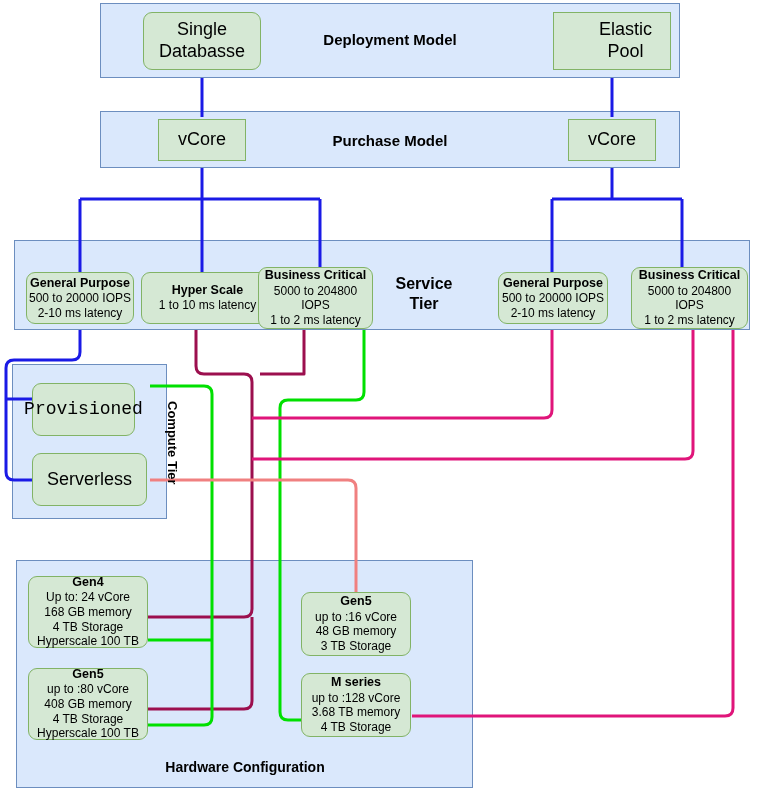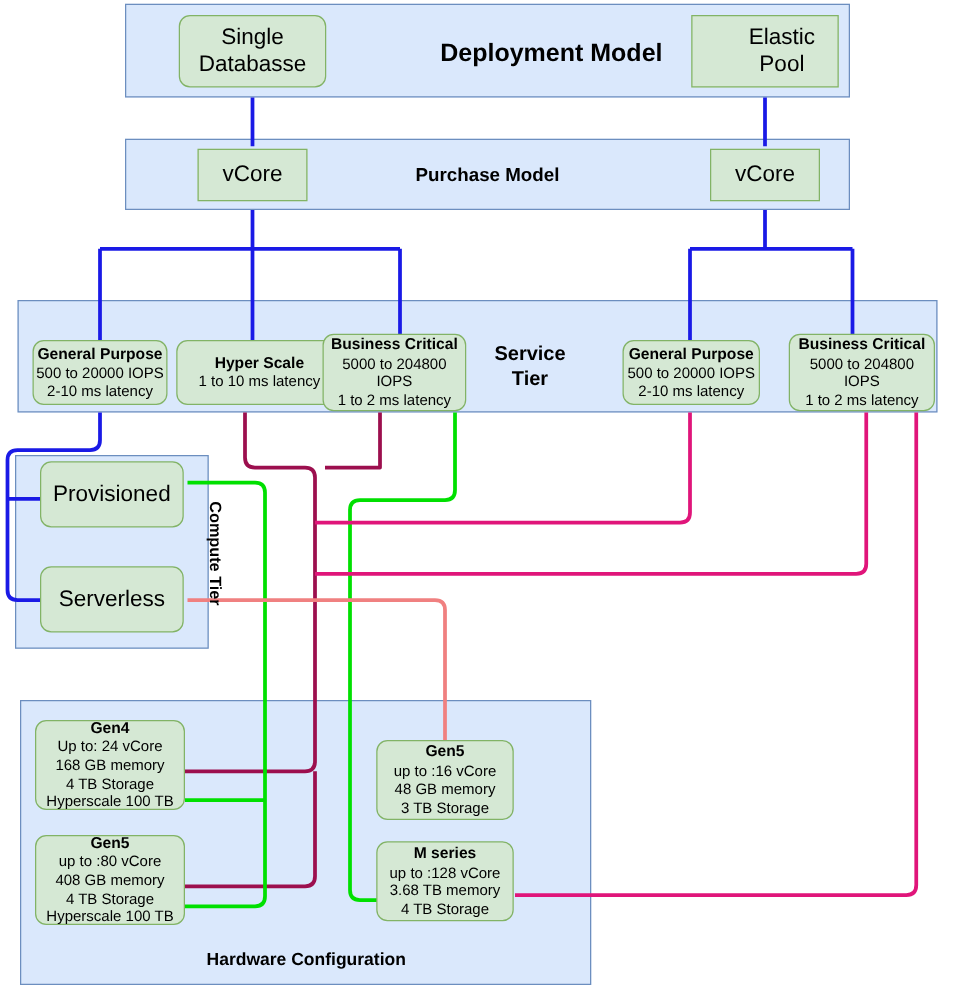--- a/index.html
+++ b/index.html
@@ -110,21 +110,21 @@
     <path d="M 150,480 L 348,480 Q 356,480 356,488 L 356,592" stroke="#f08080" stroke-width="3"></path>
 
     <path d="M 552,330 L 552,410 Q 552,418 544,418 L 252,418" stroke="#e0157a" stroke-width="3"></path>
 
     <path d="M 693,330 L 693,451 Q 693,459 685,459 L 252,459" stroke="#e0157a" stroke-width="3"></path>
 
     <path d="M 733,330 L 733,708 Q 733,716 725,716 L 412,716" stroke="#e0157a" stroke-width="3"></path>
   </svg>
 
   <div class="panel" style="left:100px; top:3px; width:580px; height:75px;"></div>
-  <div class="panel-title" style="left:250px; top:31px; width:280px; font-size:20px;text-align:right;">Deployment Model</div>
+  <div class="panel-title" style="left:250px; top:31px; width:280px; font-size:15px;">Deployment Model</div>
 
   <div class="node rounded single" style="left:143px; top:12px; width:118px; height:58px;">
     <span class="n-title">Single Databasse</span>
   </div>
 
   <div class="node sharp single" style="left:553px; top:12px; width:118px; height:58px;padding-left:27px;">
     <span class="n-title">Elastic Pool</span>
   </div>
 
   <div class="panel" style="left:100px; top:111px; width:580px; height:57px;"></div>
@@ -169,21 +169,21 @@
   <div class="node rounded" style="left:631px; top:267px; width:117px; height:62px;">
     <span class="n-title">Business Critical</span>
     <span class="n-line">5000 to 204800</span>
     <span class="n-line">IOPS</span>
     <span class="n-line">1 to 2 ms latency</span>
   </div>
 
   <div class="panel" style="left:12px; top:364px; width:155px; height:155px;"></div>
   <div class="panel-title vertical" style="left:164px; top:398px; height:90px; font-size:13px; z-index:7;">Compute Tier</div>
 
-  <div class="node rounded single" style="left:32px; top:369px; width:115px; height:53px;">
+  <div class="node rounded single" style="left:32px; top:383px; width:103px; height:53px;font-family:Liberation Mono, monospace;">
     <span class="n-title">Provisioned</span>
   </div>
 
   <div class="node rounded single" style="left:32px; top:453px; width:115px; height:53px;">
     <span class="n-title">Serverless</span>
   </div>
 
   <div class="panel" style="left:16px; top:560px; width:457px; height:228px;"></div>
   <div class="panel-title" style="left:125px; top:759px; width:240px; font-size:14px;">Hardware Configuration</div>
 

